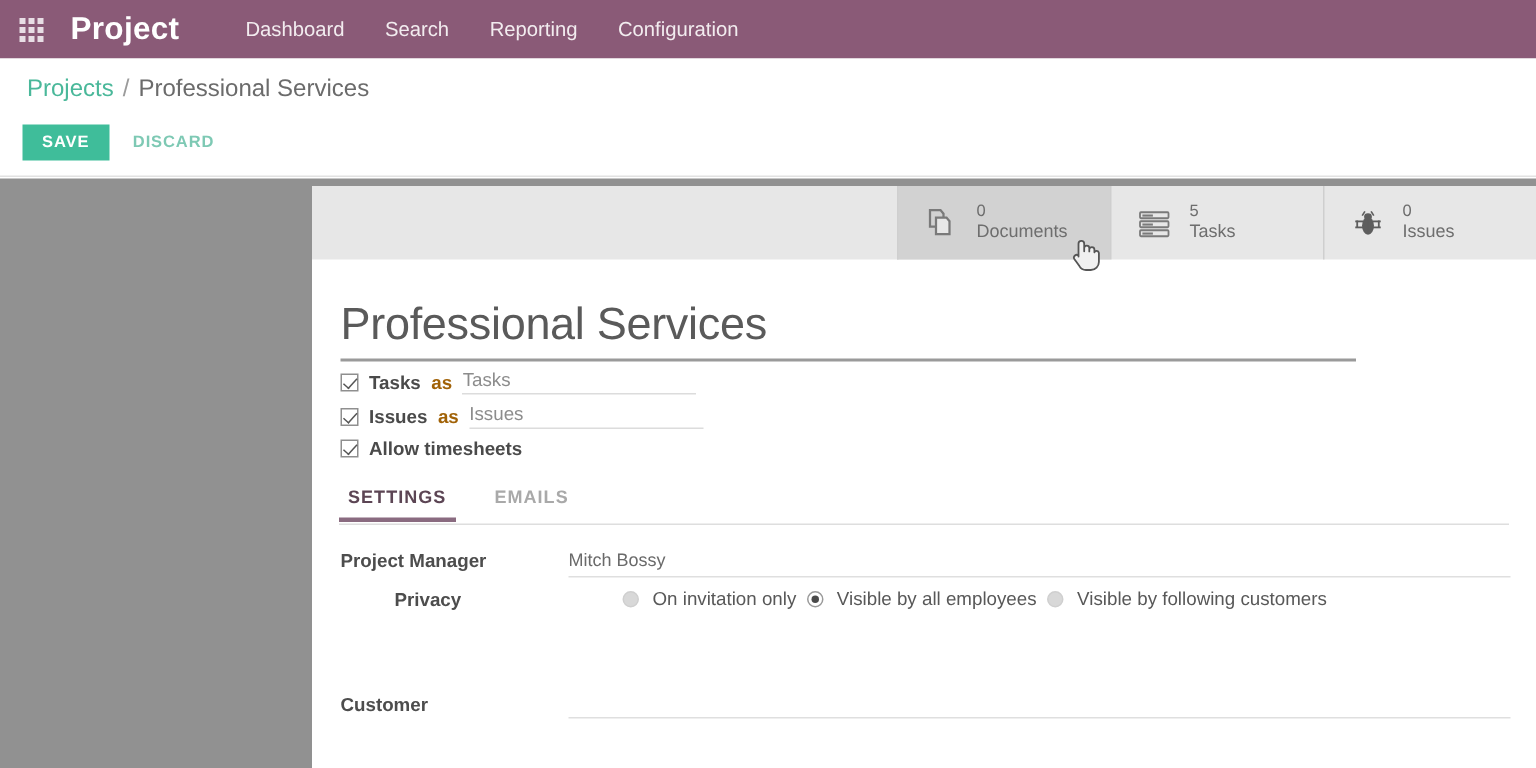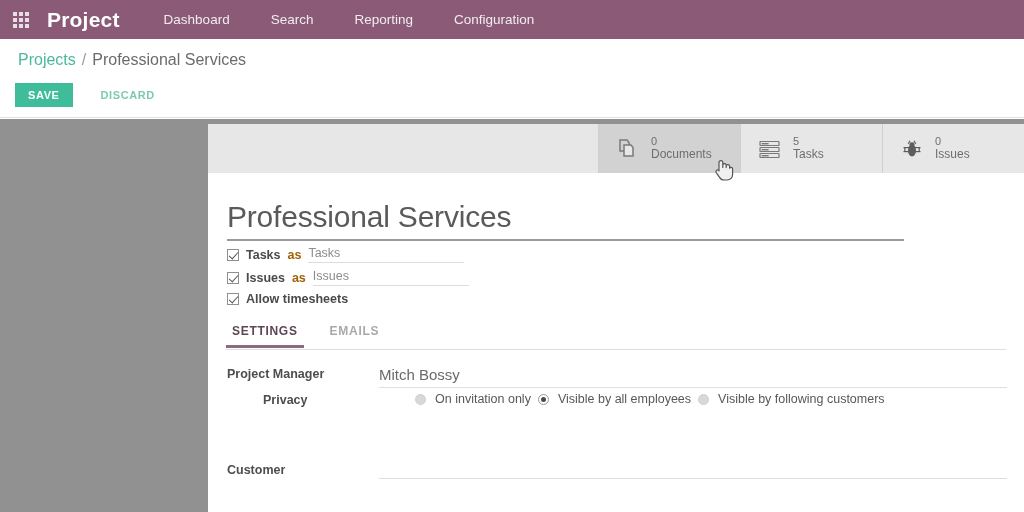--- a/index.html
+++ b/index.html
@@ -56,21 +56,21 @@
     font-size: 21px;
     font-weight: bold;
     letter-spacing: 0.2px;
     white-space: nowrap;
     flex: 0 0 auto;
   }
 
   .nav-menu {
     display: flex;
     margin-left: 44px;
-    gap: 41px;
+    gap: 27px;
   }
   .nav-item {
     color: #f2ecef;
     font-size: 13.5px;
     white-space: nowrap;
     cursor: pointer;
   }
 
   
   .control-panel {
@@ -93,21 +93,21 @@
   }
   .crumb-link { color: #4ab89a; cursor: pointer; }
   .crumb-sep  { color: #9b9b9b; }
   .crumb-cur  { color: #6b6b6b; }
 
   .btn-row {
     position: absolute;
     left: 15px; top: 44px;
     display: flex;
     align-items: flex-start;
-    gap: 24px;
+    gap: 12px;
   }
   .btn-save {
     background: #3fbd9a;
     color: #ffffff;
     font-size: 11px;
     font-weight: bold;
     letter-spacing: 0.6px;
     padding: 6px 13px 6px 13px;
     border: none;
     cursor: pointer;
@@ -305,21 +305,21 @@
     width: 152px;
     flex: 0 0 152px;
     font-size: 12.5px;
     color: #4d4d4d;
     font-weight: bold;
     padding-top: 1px;
   }
 
   .field-value {
     flex: 1 1 auto;
-    font-size: 15px;
+    font-size: 12px;
     color: #6a6a6a;
     border-bottom: 1px solid #dfdfdf;
     padding-bottom: 4px;
     min-height: 17px;
     cursor: text;
   }
 
   .radio-group {
     flex: 1 1 auto;
     display: flex;

